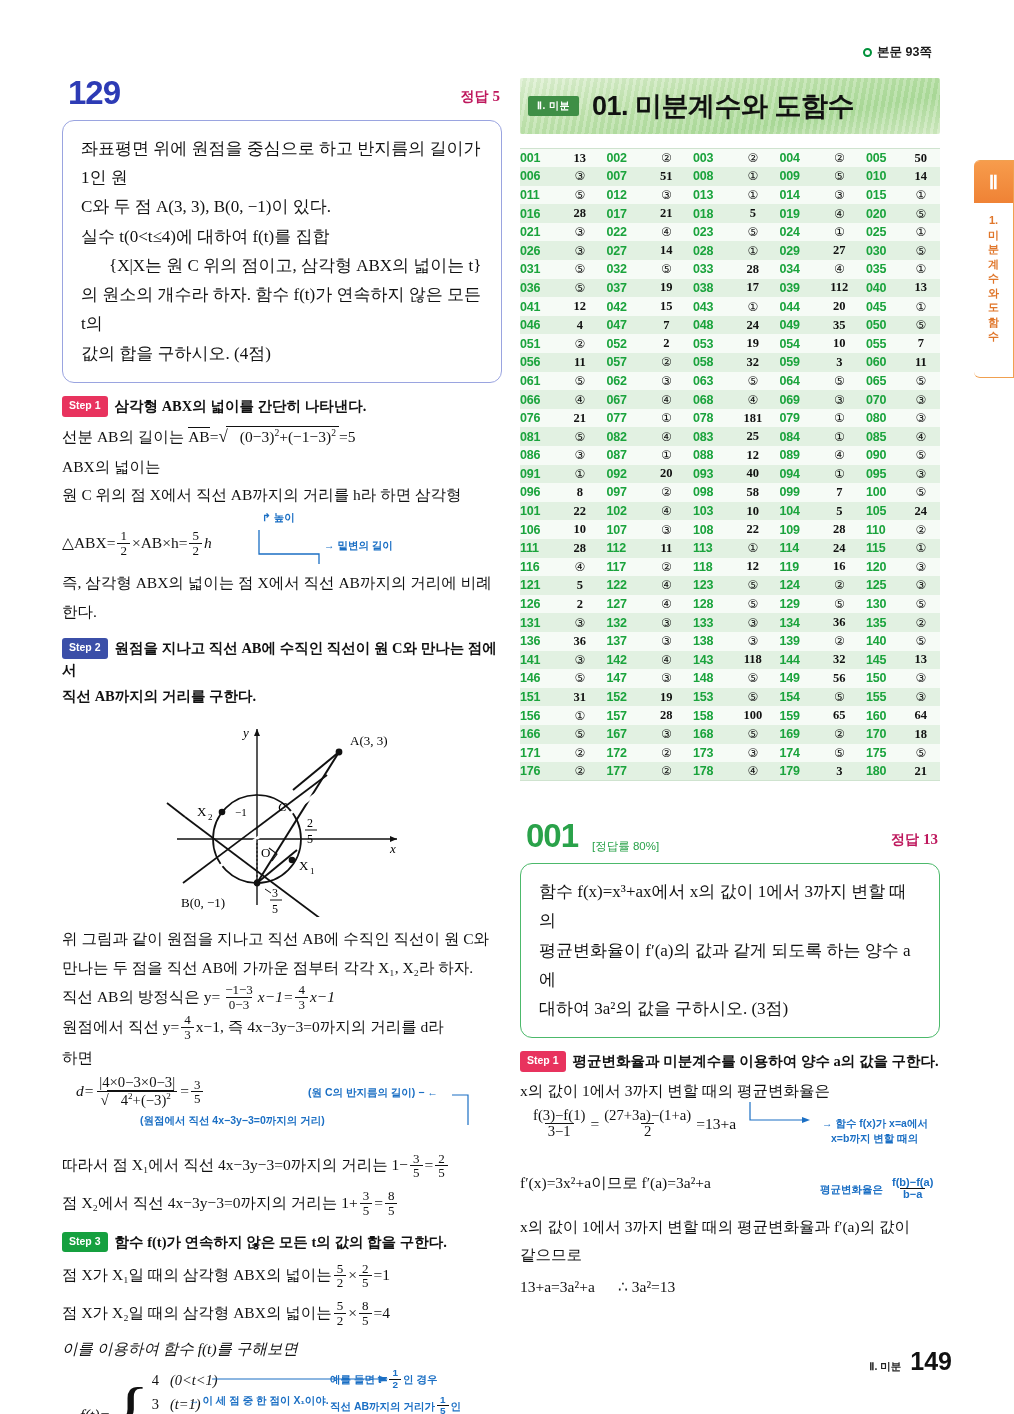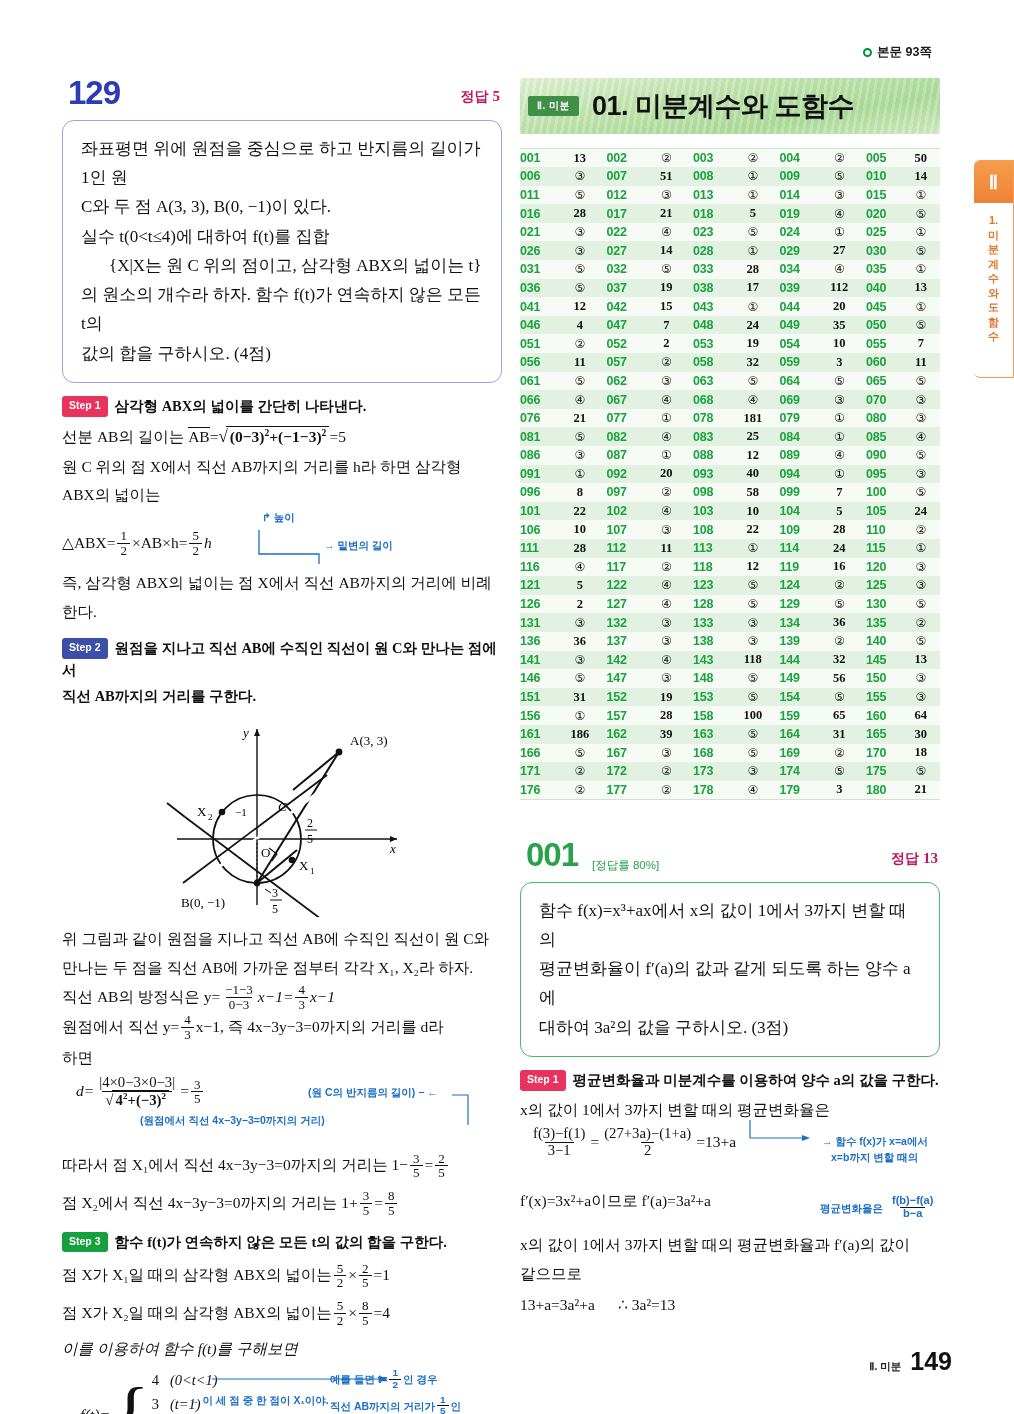--- a/index.html
+++ b/index.html
@@ -84,21 +84,21 @@
   
   .frac {
     display: inline-flex; flex-direction: column; align-items: center;
     vertical-align: middle; margin: 0 2px; line-height: 1.05;
     font-size: 0.84em; position: relative; top: -1px;
   }
   .frac .n { padding: 0 3px; }
   .frac .d { padding: 0 3px; border-top: 1.2px solid #111; }
   .ital { font-style: italic; }
   .ovl { border-top: 1.3px solid #111; padding-top: 0px; }
-  .sqrt { border-top: 1.2px solid #111; padding: 1px 3px 0 4px; margin-left: -2px; font-weight: bold;}
+  .sqrt { border-top: 1.2px solid #111; padding: 1px 3px 0 14px; margin-left: -2px;}
   .sup { font-size: 0.62em; vertical-align: super; }
 
   
   .note {
     color: #1b6fc4; font-family: "Liberation Sans", sans-serif;
     font-size: 10.5px; font-weight: bold; line-height: 1.45;
   }
   .note .frac { font-size: .95em; }
 
   
@@ -224,22 +224,22 @@
     </div>
 
     <div class="steprow">
       <span class="step s1">Step 1</span><span class="txt">삼각형 ABX의 넓이를 간단히 나타낸다.</span>
     </div>
 
     <div class="body-line">
       <span>선분 AB의 길이는</span>
       <span class="ovl">AB</span>=<span style="font-size:17px;">√</span><span class="sqrt"><span>(0−3)</span><span class="sup">2</span><span>+(−1−3)</span><span class="sup">2</span></span><span>=5</span>
     </div>
+    <div class="body-line">ABX의 넓이는</div>
     <div class="body-line">원 C 위의 점 X에서 직선 AB까지의 거리를 h라 하면 삼각형</div>
-    <div class="body-line">ABX의 넓이는</div>
 
     <div style="position:relative;height:58px;">
       <div class="note" style="position:absolute;left:200px;top:0px;">
         <span style="color:#1b6fc4;">↱ </span><span>높이</span>
       </div>
       <div class="body-line" style="position:absolute;left:0;top:18px;">
         <span>△ABX=</span><span class="frac">
             <span class="n">1</span>
             <span class="d">2</span>
           </span><span>×AB×h=</span><span class="frac">
@@ -939,36 +939,20 @@
             <td class="c-val">28</td>
             <td class="c-gap"></td>
             <td class="c-no">158</td>
             <td class="c-val">100</td>
             <td class="c-gap"></td>
             <td class="c-no">159</td>
             <td class="c-val">65</td>
             <td class="c-gap"></td>
             <td class="c-no">160</td>
             <td class="c-val">64</td>
-          </tr>
-          <tr>
-            <td class="c-no">161</td>
-            <td class="c-val">186</td>
-            <td class="c-gap"></td>
-            <td class="c-no">162</td>
-            <td class="c-val">39</td>
-            <td class="c-gap"></td>
-            <td class="c-no">163</td>
-            <td class="c-val circ">⑤</td>
-            <td class="c-gap"></td>
-            <td class="c-no">164</td>
-            <td class="c-val">31</td>
-            <td class="c-gap"></td>
-            <td class="c-no">165</td>
-            <td class="c-val">30</td>
           </tr>
           <tr>
             <td class="c-no">166</td>
             <td class="c-val circ">⑤</td>
             <td class="c-gap"></td>
             <td class="c-no">167</td>
             <td class="c-val circ">③</td>
             <td class="c-gap"></td>
             <td class="c-no">168</td>
             <td class="c-val circ">⑤</td>

